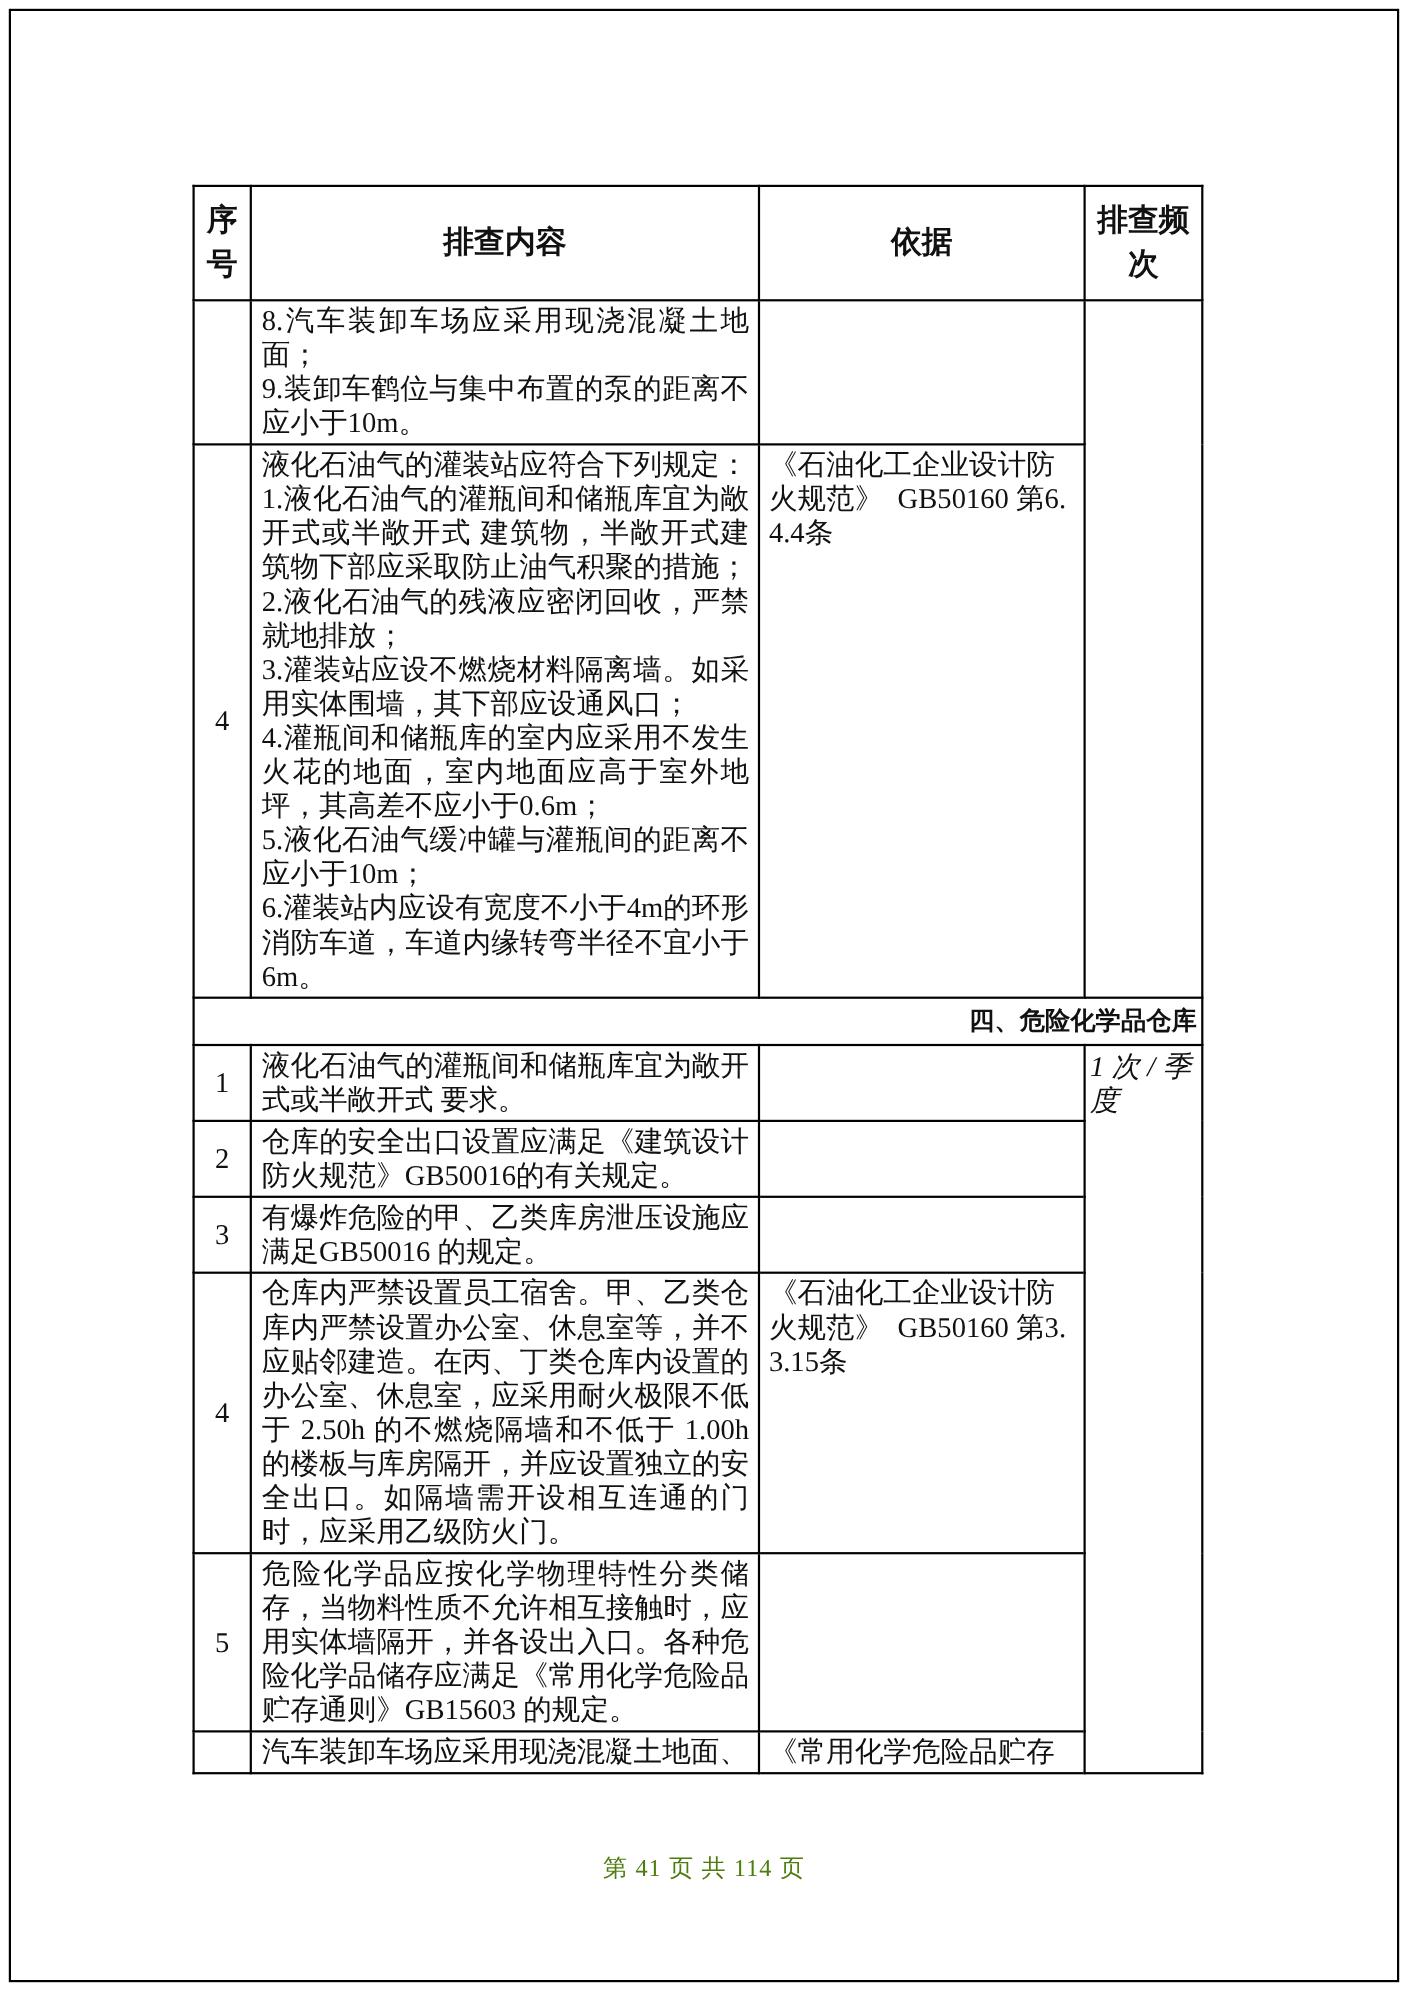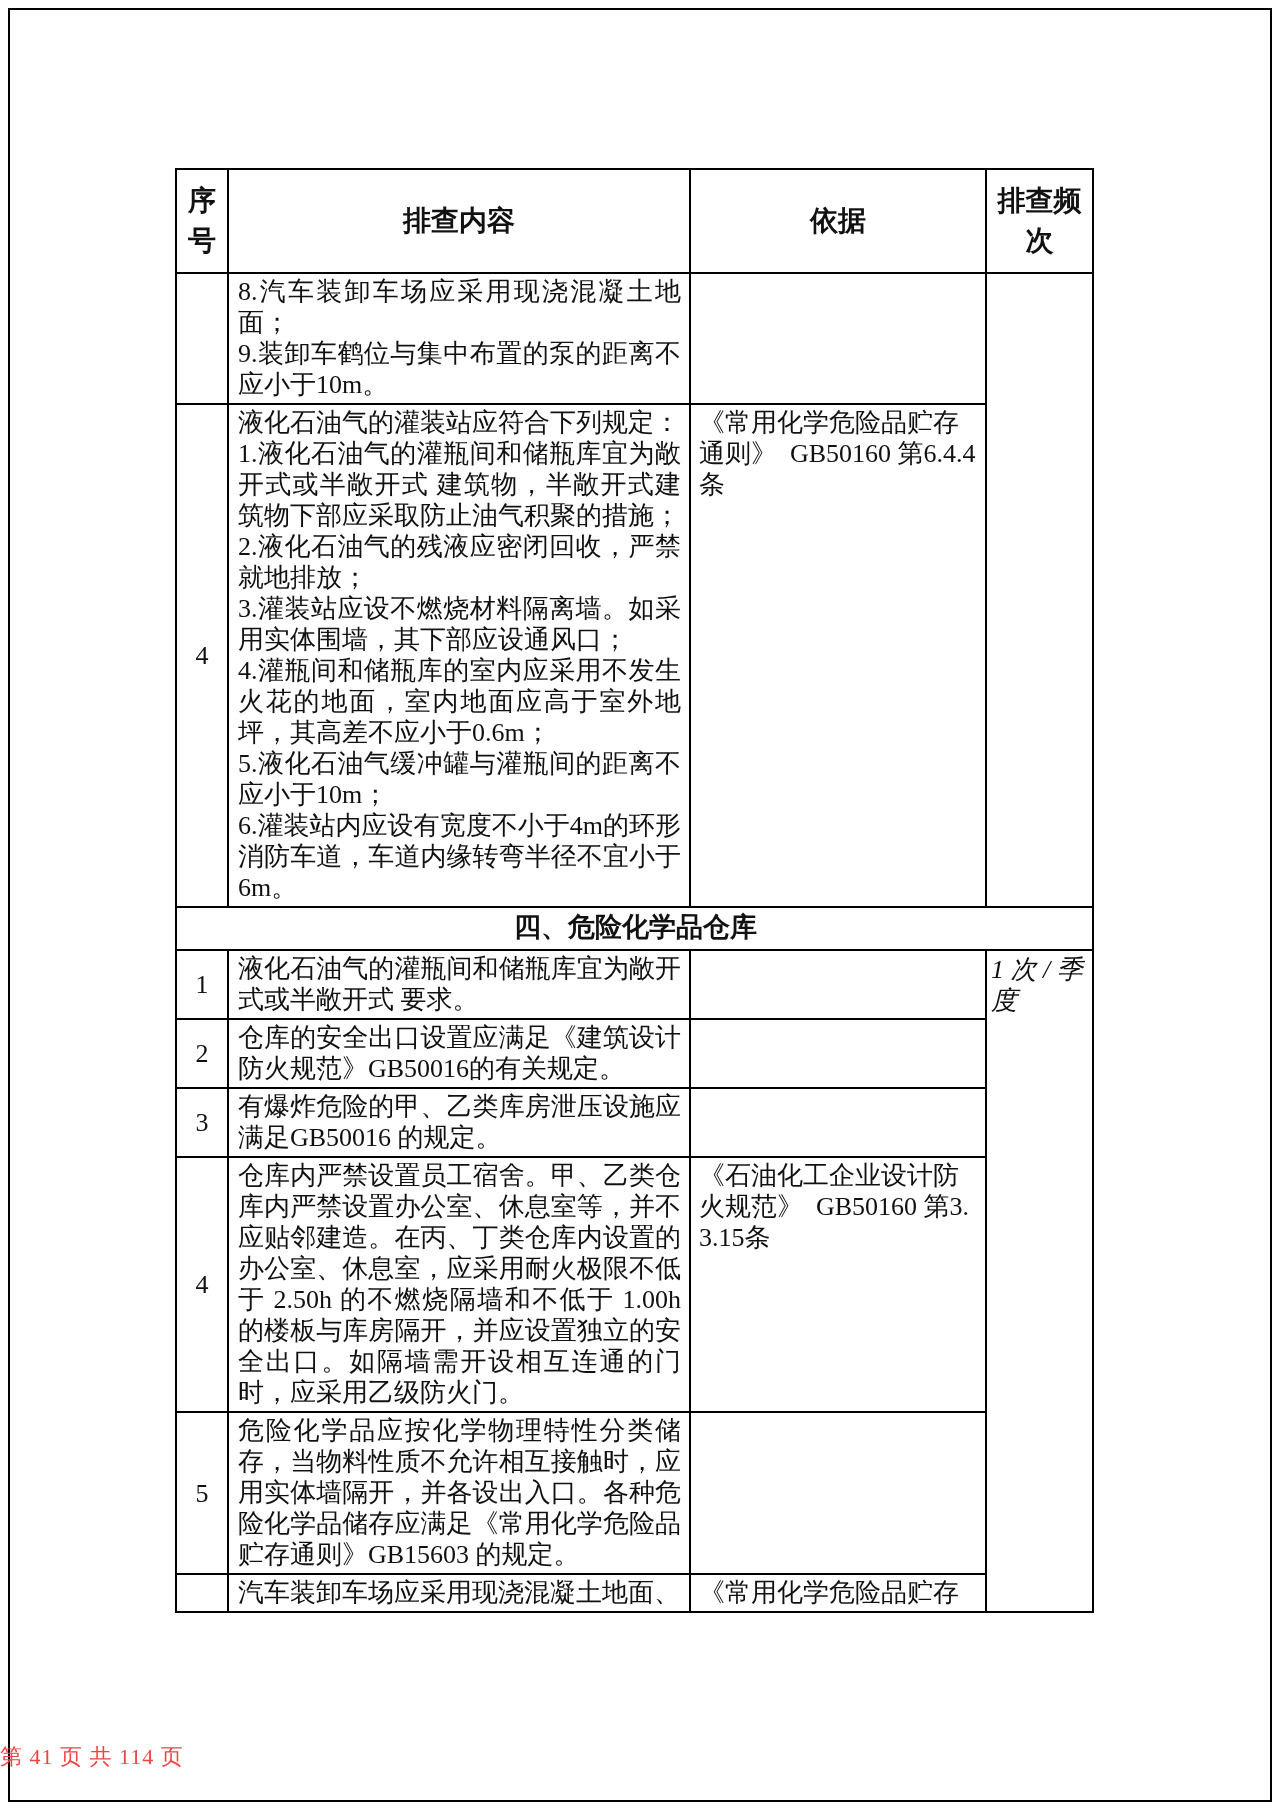--- a/index.html
+++ b/index.html
@@ -49,26 +49,26 @@
     word-break:break-all;
   }
   td.freq{
     vertical-align:top;
     padding:3px 4px;
     white-space:pre-wrap;
     word-break:break-all;
     font-style:italic;
   }
   tr.section-heading td{
-    font-weight:bold;font-size:27px;
-    text-align:center;padding:4px 4px 6px 6px;
+    font-weight:bold;font-size:23px;
+    text-align:right;padding:4px 4px 6px 6px;
   }
   .footer{
-    position:absolute;top:1742px;left:0;width:100%;
-    font-size:22px;letter-spacing:1px;color:#ef4444;
+    position:absolute;top:1683px;left:0;width:100%;
+    text-align:center;font-size:22px;letter-spacing:1px;color:#4d7c0f;
   }
   .watermark{
     position:absolute;top:1736px;right:34px;
     display:flex;align-items:center;gap:8px;
   }
   .watermark-text{
     font-size:42px;font-weight:bold;letter-spacing:2px;
     color:#f4f4f4;
     text-shadow:2px 2px 1px #a6a6a6, -1px -1px 0 #e2e2e2;
     white-space:nowrap;
@@ -108,21 +108,21 @@
 
     <tr>
       <td class="no">4</td>
       <td class="content">液化石油气的灌装站应符合下列规定：
 1.液化石油气的灌瓶间和储瓶库宜为敞开式或半敞开式 建筑物，半敞开式建筑物下部应采取防止油气积聚的措施；
 2.液化石油气的残液应密闭回收，严禁就地排放；
 3.灌装站应设不燃烧材料隔离墙。如采用实体围墙，其下部应设通风口；
 4.灌瓶间和储瓶库的室内应采用不发生火花的地面，室内地面应高于室外地坪，其高差不应小于0.6m；
 5.液化石油气缓冲罐与灌瓶间的距离不应小于10m；
 6.灌装站内应设有宽度不小于4m的环形消防车道，车道内缘转弯半径不宜小于6m。</td>
-      <td class="basis">《常用化学危险品贮存通则》  GB50160 第6.4.4条</td>
+      <td class="basis">《石油化工企业设计防火规范》  GB50160 第6.4.4条</td>
     </tr>
 
     <tr class="section-heading">
       <td colspan="4">四、危险化学品仓库</td>
     </tr>
 
     <tr>
       <td class="no">1</td>
       <td class="content">液化石油气的灌瓶间和储瓶库宜为敞开式或半敞开式 要求。</td>
       <td class="basis"></td>

